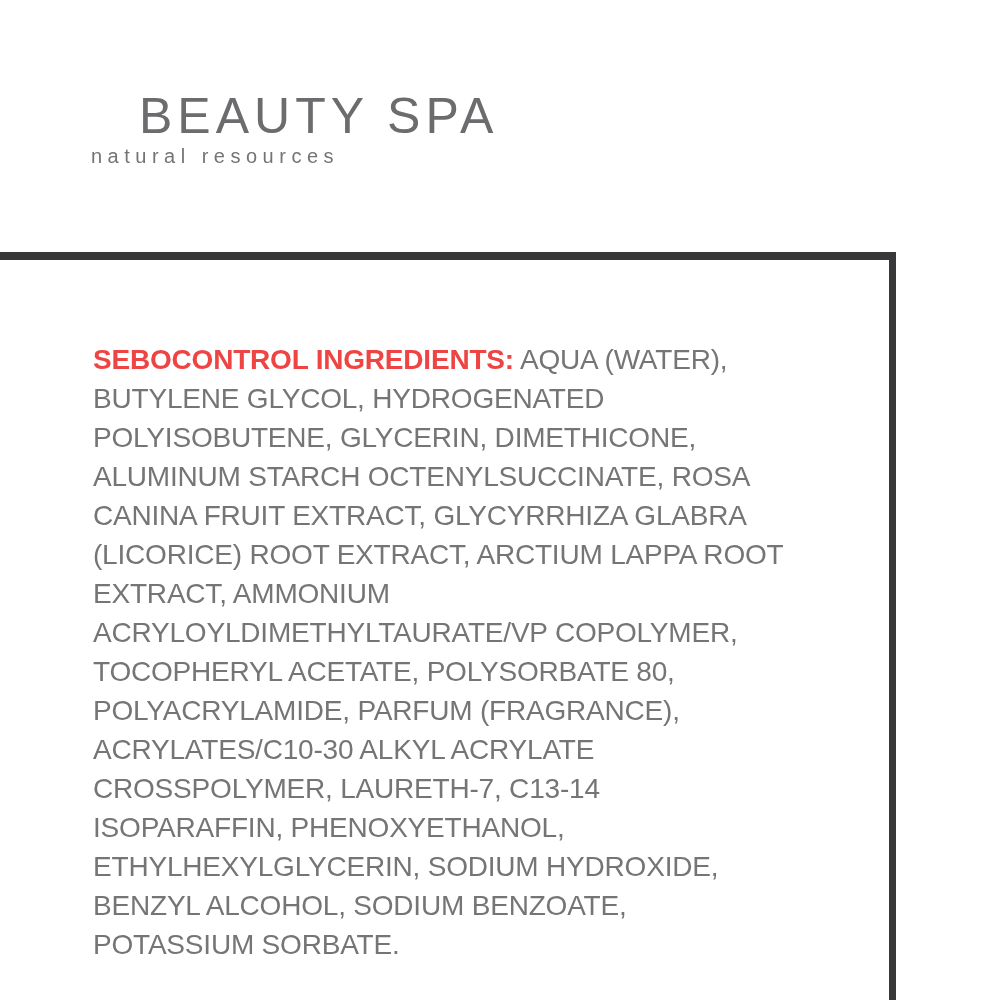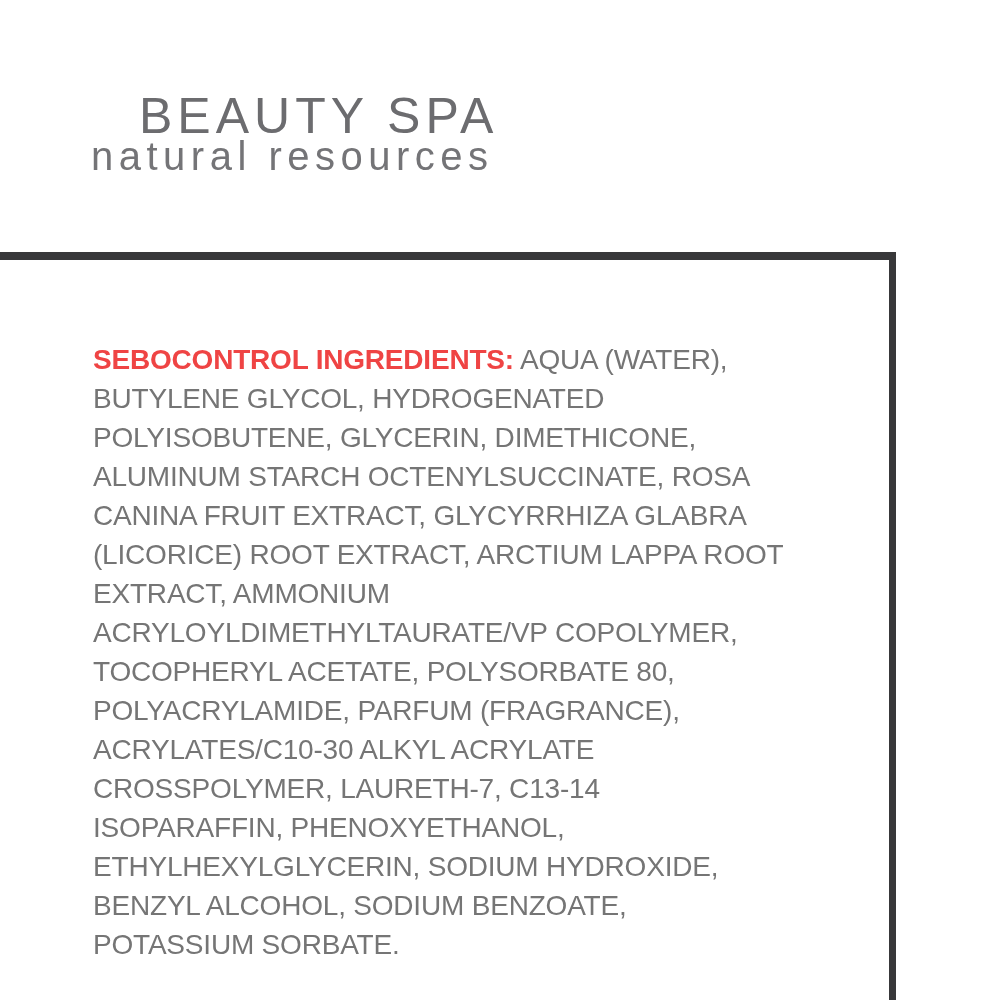--- a/index.html
+++ b/index.html
@@ -22,21 +22,21 @@
   }
   .logo-title {
     font-size: 50px;
     line-height: 48px;
     letter-spacing: 5px;
     color: #6c6c6f;
     white-space: nowrap;
     margin-left: 48px;
   }
   .logo-subtitle {
-    font-size: 40px;
+    font-size: 20px;
     line-height: 30px;
     letter-spacing: 5.5px;
     color: #747477;
     white-space: nowrap;
     margin-top: 1px;
   }
   
   .frame {
     position: absolute;
     top: 252px;

